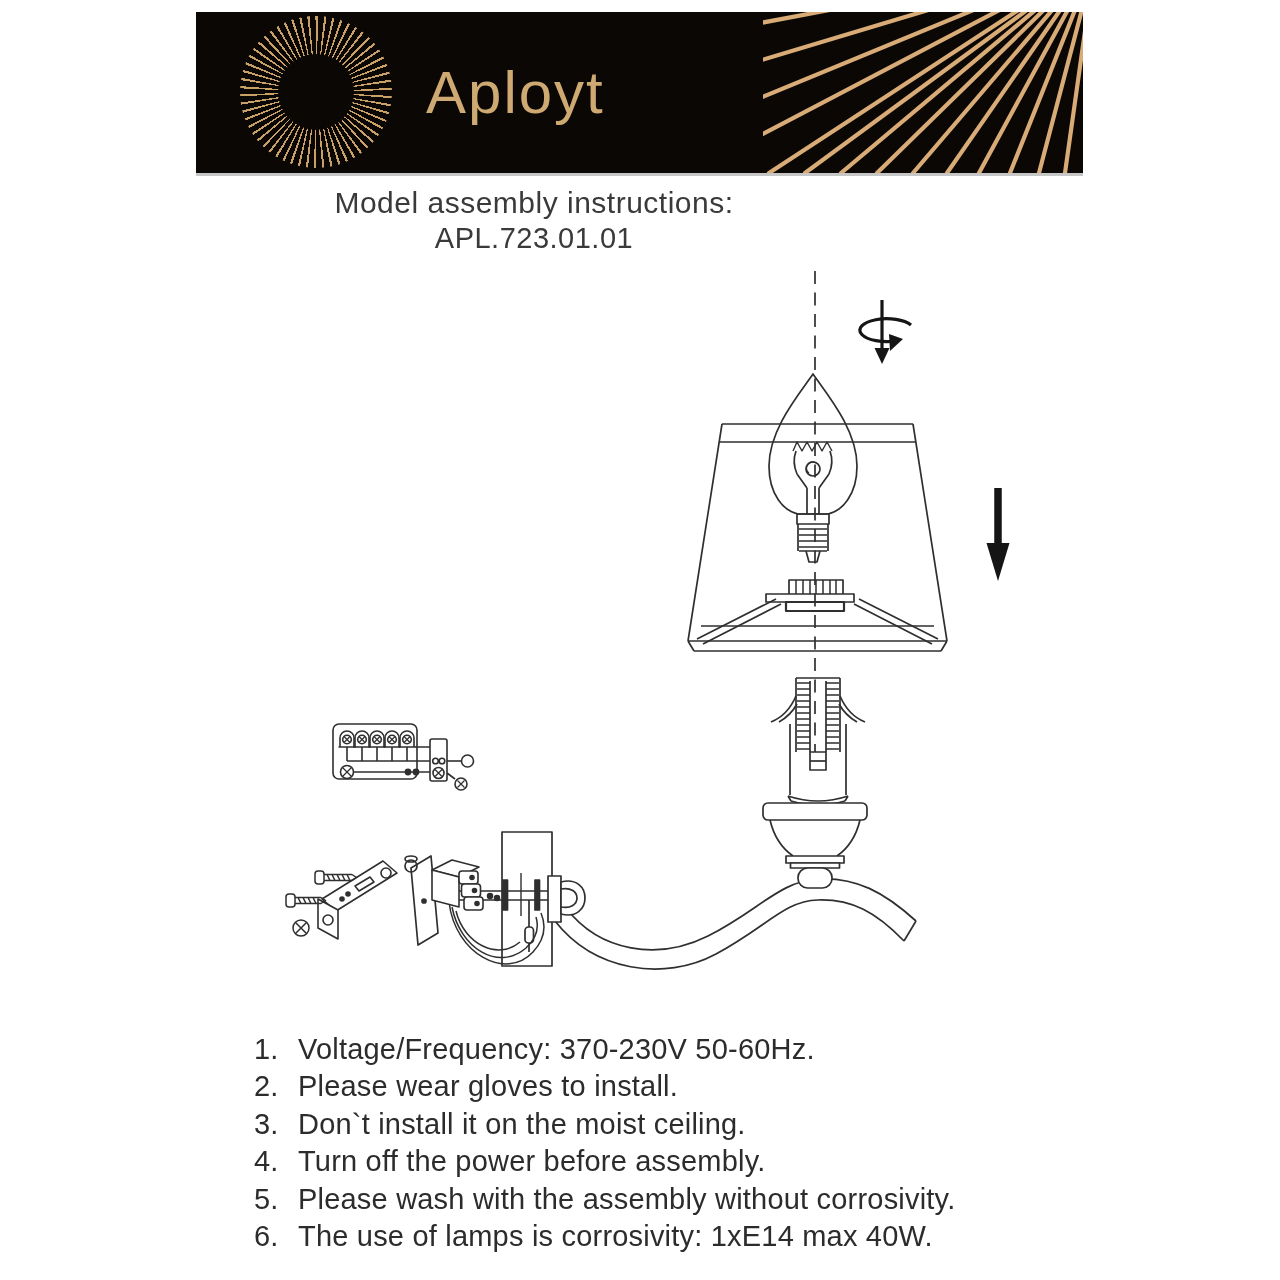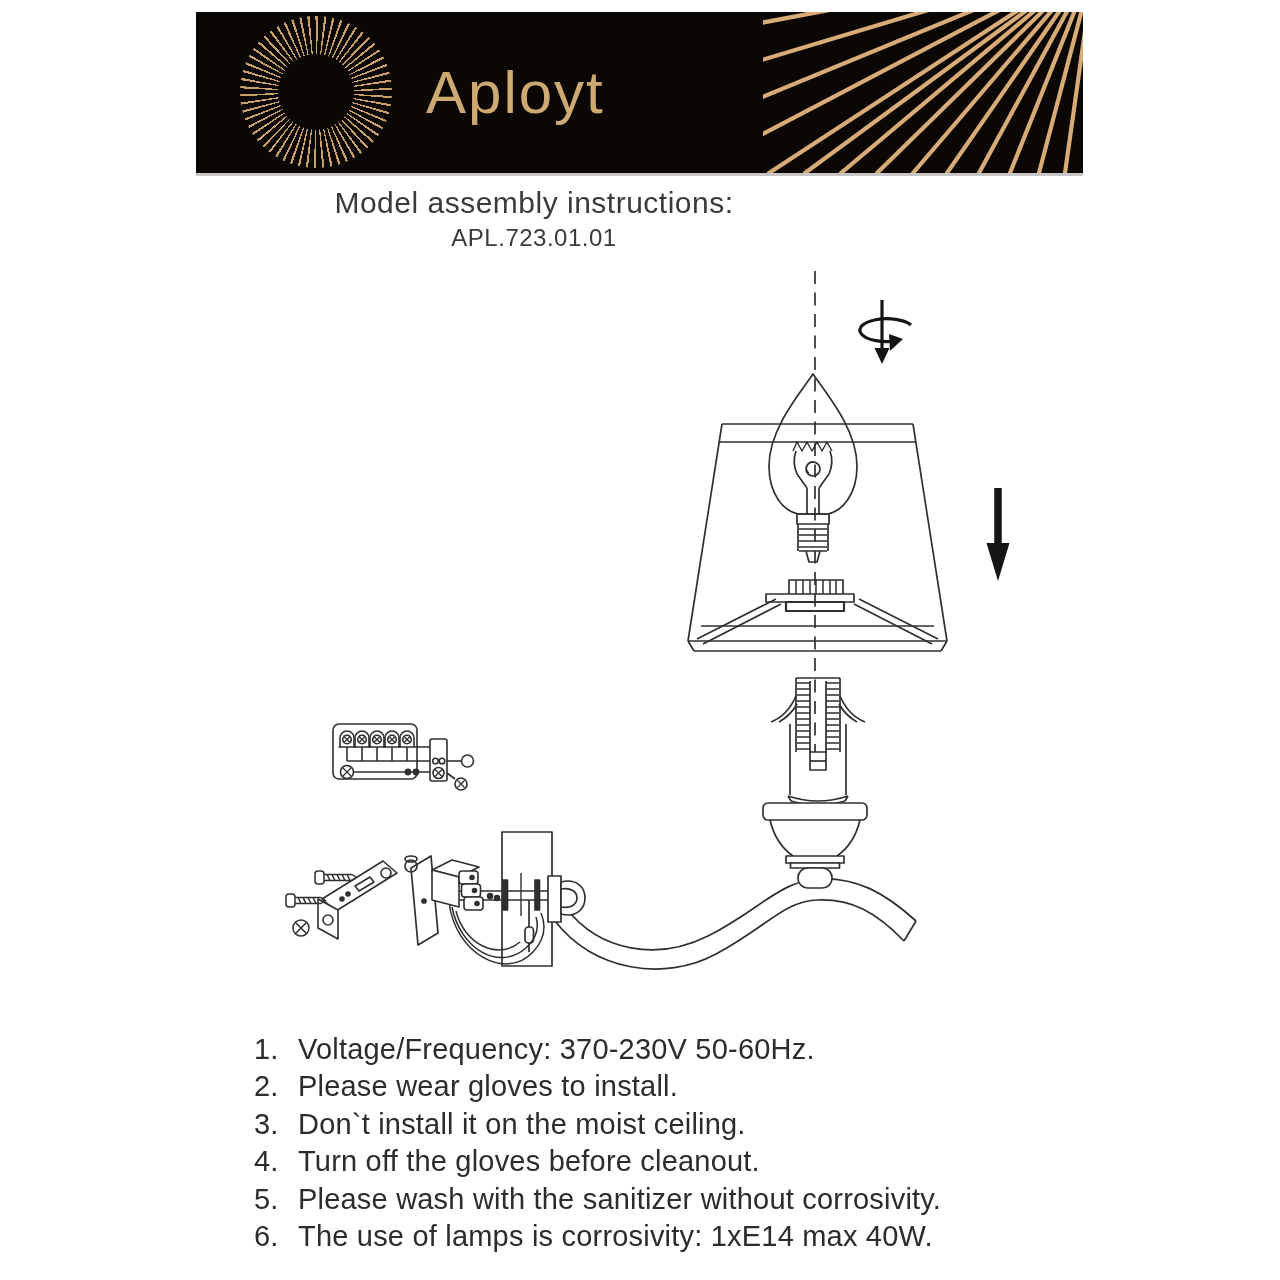--- a/index.html
+++ b/index.html
@@ -12,21 +12,21 @@
   .sunburst{position:absolute;left:44px;top:4px;width:152px;height:152px;border-radius:50%;
             background:repeating-conic-gradient(from 0deg,#c9a065 0deg 1.7deg,rgba(0,0,0,0) 1.7deg 6.2deg);}
   .sunburst-core{position:absolute;left:38px;top:38px;width:76px;height:76px;border-radius:50%;}
   .brand{position:absolute;left:230px;top:0;height:161px;display:flex;align-items:center;
          font-size:60px;font-weight:300;letter-spacing:2px;}
   .rays{position:absolute;right:0;top:0;}
 
   
   .title-block{position:absolute;left:0;top:175px;width:1068px;text-align:center;color:#3a3a3a;}
   .title-line1{font-size:30px;letter-spacing:.5px;line-height:36px;}
-  .title-line2{font-size:24px;letter-spacing:.5px;line-height:34px;}
+  .title-line2{font-size:29px;letter-spacing:.5px;line-height:34px;}
 
   
   .diagram{position:absolute;left:0;top:0;width:1280px;height:1280px;}
 
   
   .inst{position:absolute;left:254px;top:1021px;width:830px;}
   .inst-row{display:flex;font-size:29px;line-height:37.4px;color:#2c2c2c;letter-spacing:.2px;}
   .inst-num{width:44px;flex:0 0 44px;}
   .inst-text{flex:1;}
 </style>
@@ -241,25 +241,25 @@
     <div class="inst-row">
       <span class="inst-num">2.</span>
       <span class="inst-text">Please wear gloves to install.</span>
     </div>
     <div class="inst-row">
       <span class="inst-num">3.</span>
       <span class="inst-text">Don`t install it on the moist ceiling.</span>
     </div>
     <div class="inst-row">
       <span class="inst-num">4.</span>
-      <span class="inst-text">Turn off the gloves before cleanout.</span>
+      <span class="inst-text">Turn off the power before assembly.</span>
     </div>
     <div class="inst-row">
       <span class="inst-num">5.</span>
-      <span class="inst-text">Please wash with the sanitizer without corrosivity.</span>
+      <span class="inst-text">Please wash with the assembly without corrosivity.</span>
     </div>
     <div class="inst-row">
       <span class="inst-num">6.</span>
       <span class="inst-text">The use of lamps is corrosivity: 1xE14 max 40W.</span>
     </div>
   </div>
 
 </div>
 
 </body></html>

